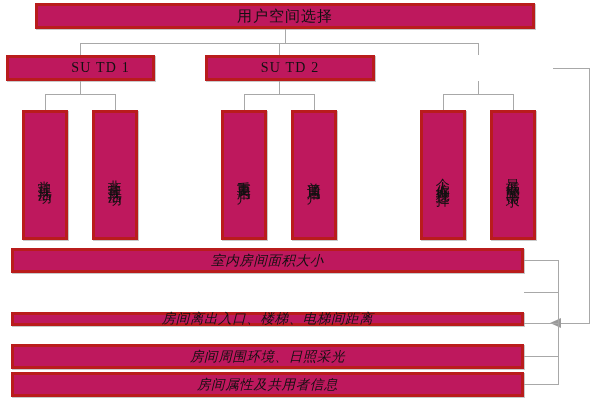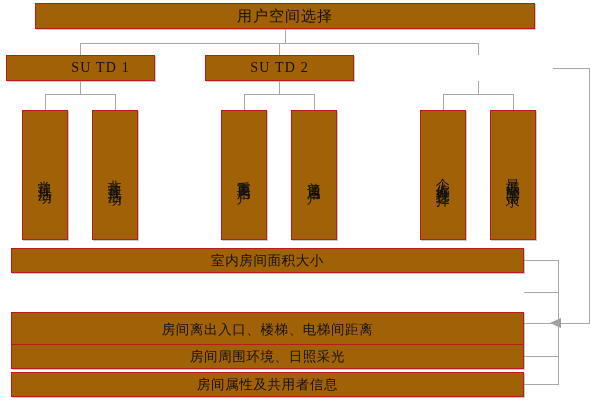--- a/index.html
+++ b/index.html
@@ -11,22 +11,22 @@
     position: relative;
     width: 600px;
     height: 400px;
     background: #ffffff;
     overflow: hidden;
     font-family: "Liberation Sans", sans-serif;
   }
   .box {
     position: absolute;
     box-sizing: border-box;
-    background: #a16207;
-    border: 1px solid #b91c1c;
+    background: #be185d;
+    border: 3px solid #b91c1c;
     box-shadow: 1px 1px 0 0 #c9c9c9;
     display: flex;
     align-items: center;
     justify-content: center;
     color: #111111;
   }
   .box-root {
     font-size: 15px;
     letter-spacing: 1px;
   }
@@ -39,20 +39,21 @@
     writing-mode: vertical-rl;
     text-orientation: upright;
     font-size: 14px;
     letter-spacing: 3px;
     line-height: 1.05;
     padding-top: 2px;
   }
   .box-attr {
     font-size: 13.5px;
     letter-spacing: 0.6px;
+    font-style: italic;
   }
   .ln {
     position: absolute;
     background: #a8a8a8;
   }
   .ln-h { height: 1px; }
   .ln-v { width: 1px; }
   .arrow-left {
     position: absolute;
     width: 0;
@@ -71,21 +72,21 @@
 
   <div class="ln ln-v" style="left:285px; top:29px; height:14px;"></div>
 
   <div class="ln ln-h" style="left:80px; top:43px; width:399px;"></div>
 
   <div class="ln ln-v" style="left:80px; top:43px; height:12px;"></div>
   <div class="ln ln-v" style="left:279px; top:43px; height:12px;"></div>
   <div class="ln ln-v" style="left:478px; top:43px; height:12px;"></div>
 
   <div class="box box-level2" style="left:6px; top:55px; width:149px; height:26px;padding-left:40px;">SU TD 1</div>
-  <div class="box box-level2" style="left:205px; top:55px; width:149px; height:26px;">SU TD 2</div>
+  <div class="box box-level2" style="left:205px; top:55px; width:170px; height:26px;">SU TD 2</div>
 
   <div class="ln ln-v" style="left:80px; top:81px; height:13px;"></div>
   <div class="ln ln-h" style="left:45px; top:94px; width:71px;"></div>
   <div class="ln ln-v" style="left:45px; top:94px; height:16px;"></div>
   <div class="ln ln-v" style="left:115px; top:94px; height:16px;"></div>
 
   <div class="ln ln-v" style="left:279px; top:81px; height:13px;"></div>
   <div class="ln ln-h" style="left:244px; top:94px; width:71px;"></div>
   <div class="ln ln-v" style="left:244px; top:94px; height:16px;"></div>
   <div class="ln ln-v" style="left:314px; top:94px; height:16px;"></div>
@@ -98,21 +99,21 @@
   <div class="box box-vert" style="left:22px; top:110px; width:46px; height:130px;">常规活动</div>
   <div class="box box-vert" style="left:92px; top:110px; width:46px; height:130px;">非常规活动</div>
 
   <div class="box box-vert" style="left:221px; top:110px; width:46px; height:130px;">重要用户</div>
   <div class="box box-vert" style="left:291px; top:110px; width:46px; height:130px;">普通用户</div>
 
   <div class="box box-vert" style="left:420px; top:110px; width:46px; height:130px;">个人偏好选择</div>
   <div class="box box-vert" style="left:490px; top:110px; width:46px; height:130px;">最低空间需求</div>
 
   <div class="box box-attr" style="left:11px; top:248px; width:513px; height:25px;">室内房间面积大小</div>
-  <div class="box box-attr" style="left:11px; top:312px; width:513px; height:35px;">房间离出入口、楼梯、电梯间距离</div>
+  <div class="box box-attr" style="left:11px; top:312px; width:513px; height:14px;">房间离出入口、楼梯、电梯间距离</div>
   <div class="box box-attr" style="left:11px; top:344px; width:513px; height:25px;">房间周围环境、日照采光</div>
   <div class="box box-attr" style="left:11px; top:372px; width:513px; height:25px;">房间属性及共用者信息</div>
 
   <div class="ln ln-h" style="left:553px; top:68px; width:37px;"></div>
   <div class="ln ln-v" style="left:589px; top:68px; height:255px;"></div>
   <div class="ln ln-h" style="left:561px; top:323px; width:29px;"></div>
   <div class="arrow-left" style="left:550px; top:318px;"></div>
 
   <div class="ln ln-v" style="left:558px; top:260px; height:124px;"></div>
   <div class="ln ln-h" style="left:524px; top:260px; width:35px;"></div>

